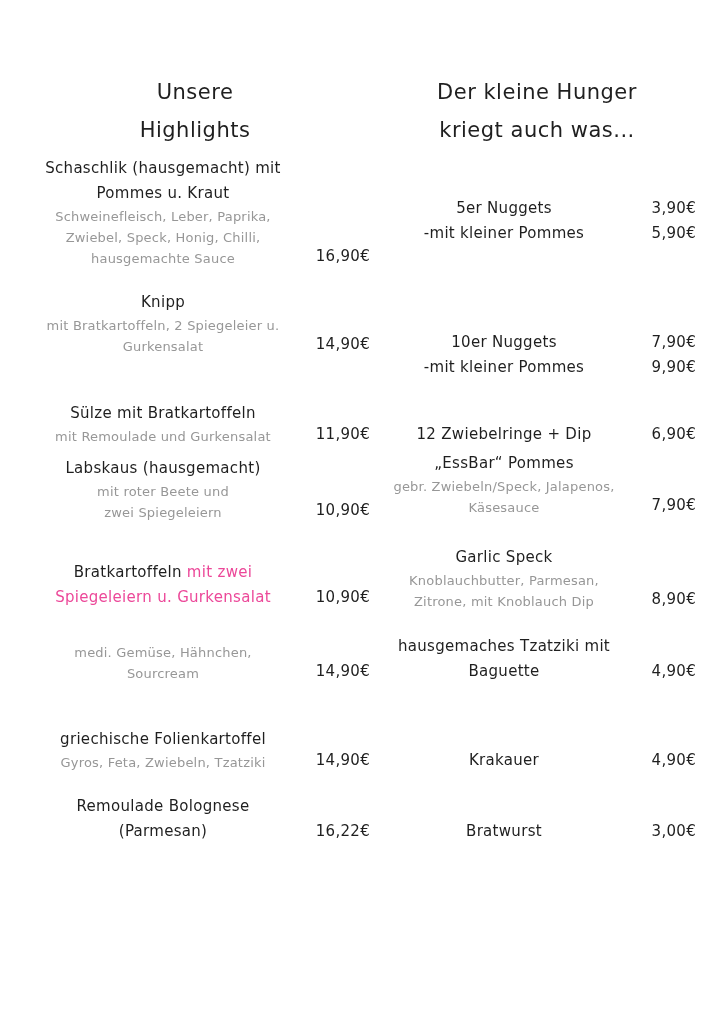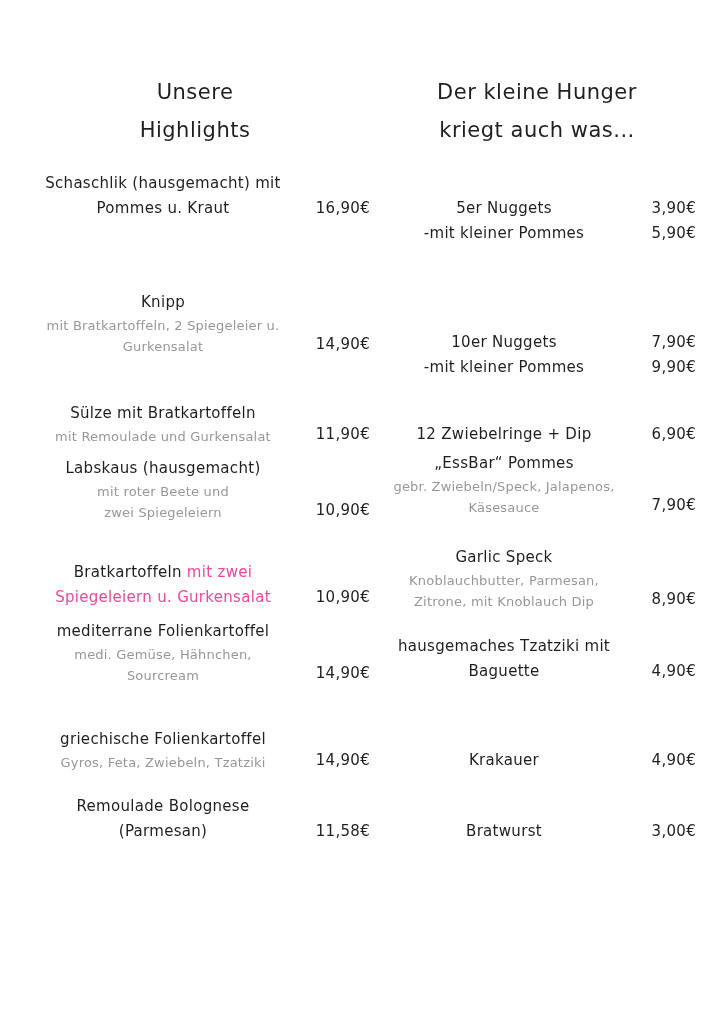--- a/index.html
+++ b/index.html
@@ -67,20 +67,23 @@
 
   <div class="col-title left">Unsere
 Highlights</div>
   <div class="col-title right">Der kleine Hunger
 kriegt auch was...</div>
 
   <div class="item left-item" style="top:156px">
     <div class="item-main">
       <div class="item-name">Schaschlik (hausgemacht) mit
 Pommes u. Kraut</div>
+      <div class="item-desc">Schweinefleisch, Leber, Paprika,
+Zwiebel, Speck, Honig, Chilli,
+hausgemachte Sauce</div>
     </div>
     <div class="item-price">16,90€</div>
   </div>
 
   <div class="item left-item" style="top:290px">
     <div class="item-main">
       <div class="item-name">Knipp</div>
       <div class="item-desc">mit Bratkartoffeln, 2 Spiegeleier u.
 Gurkensalat</div>
     </div>
@@ -107,41 +110,40 @@
   <div class="item left-item" style="top:545px">
     <div class="item-main">
       <div class="item-name"><span>Bratkartoffeln</span><span class="muted"> mit zwei
 Spiegeleiern u. Gurkensalat</span></div>
     </div>
     <div class="item-price">10,90€</div>
   </div>
 
   <div class="item left-item" style="top:619px">
     <div class="item-main">
-      <div class="item-name">mediterrane Folienkartoffel</div>
       <div class="item-desc">medi. Gemüse, Hähnchen,
 Sourcream</div>
     </div>
     <div class="item-price">14,90€</div>
   </div>
 
   <div class="item left-item" style="top:708px">
     <div class="item-main">
       <div class="item-name">griechische Folienkartoffel</div>
       <div class="item-desc">Gyros, Feta, Zwiebeln, Tzatziki</div>
     </div>
     <div class="item-price">14,90€</div>
   </div>
 
   <div class="item left-item" style="top:779px">
     <div class="item-main">
       <div class="item-name">Remoulade Bolognese
 (Parmesan)</div>
     </div>
-    <div class="item-price">11,58€</div>
+    <div class="item-price">16,22€</div>
   </div>
 
   <div class="item right-item" style="top:156px">
     <div class="item-main">
       <div class="item-name">5er Nuggets
 -mit kleiner Pommes</div>
     </div>
     <div class="item-price">3,90€
 5,90€</div>
   </div>

